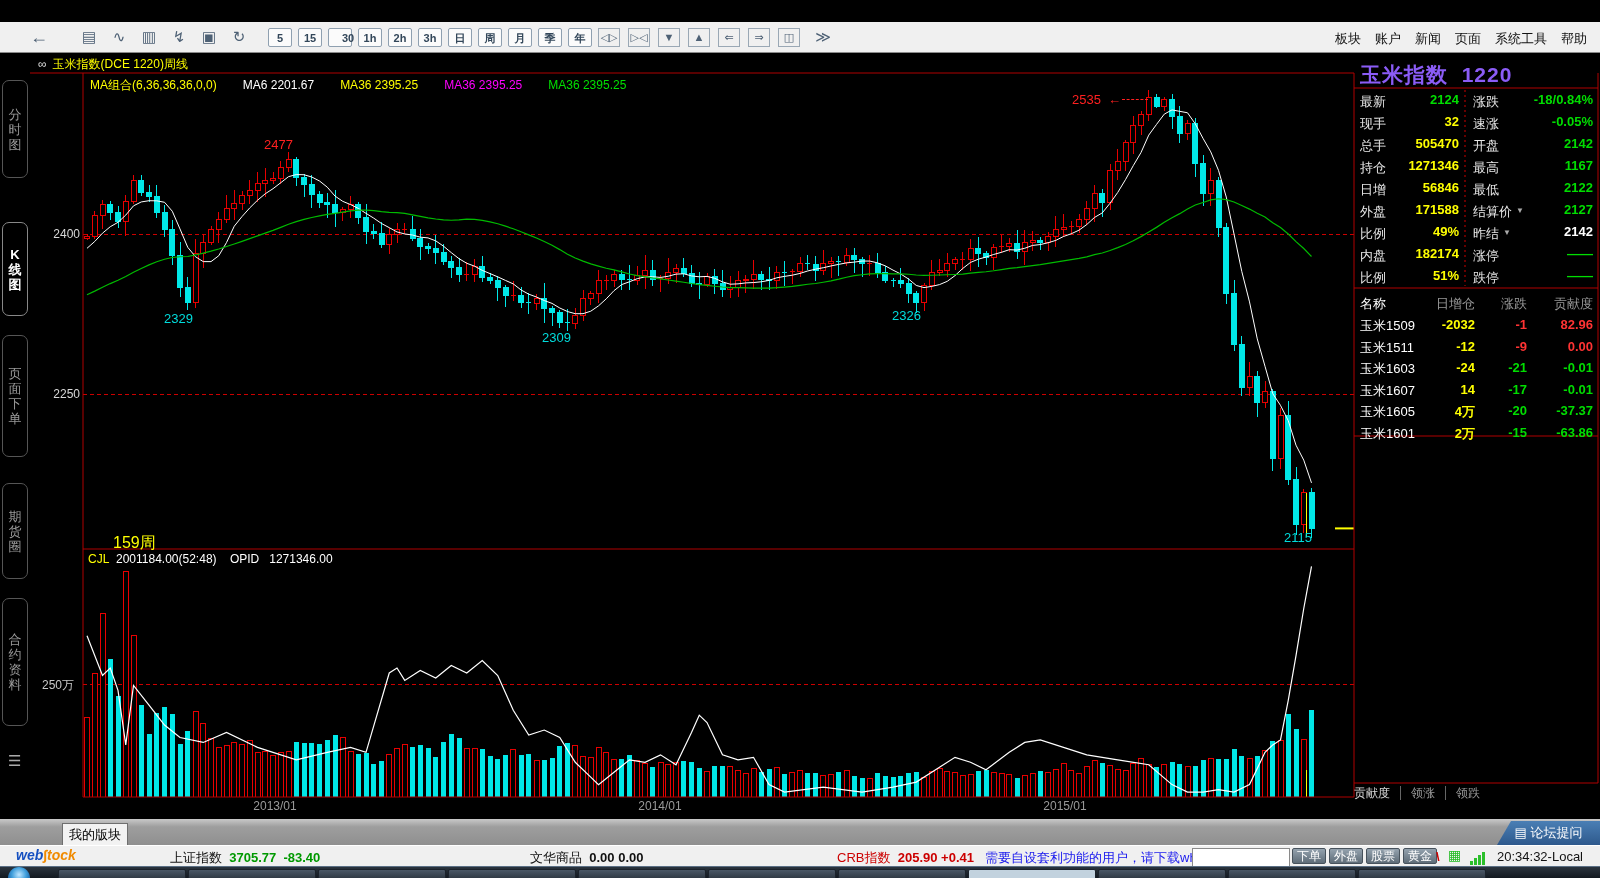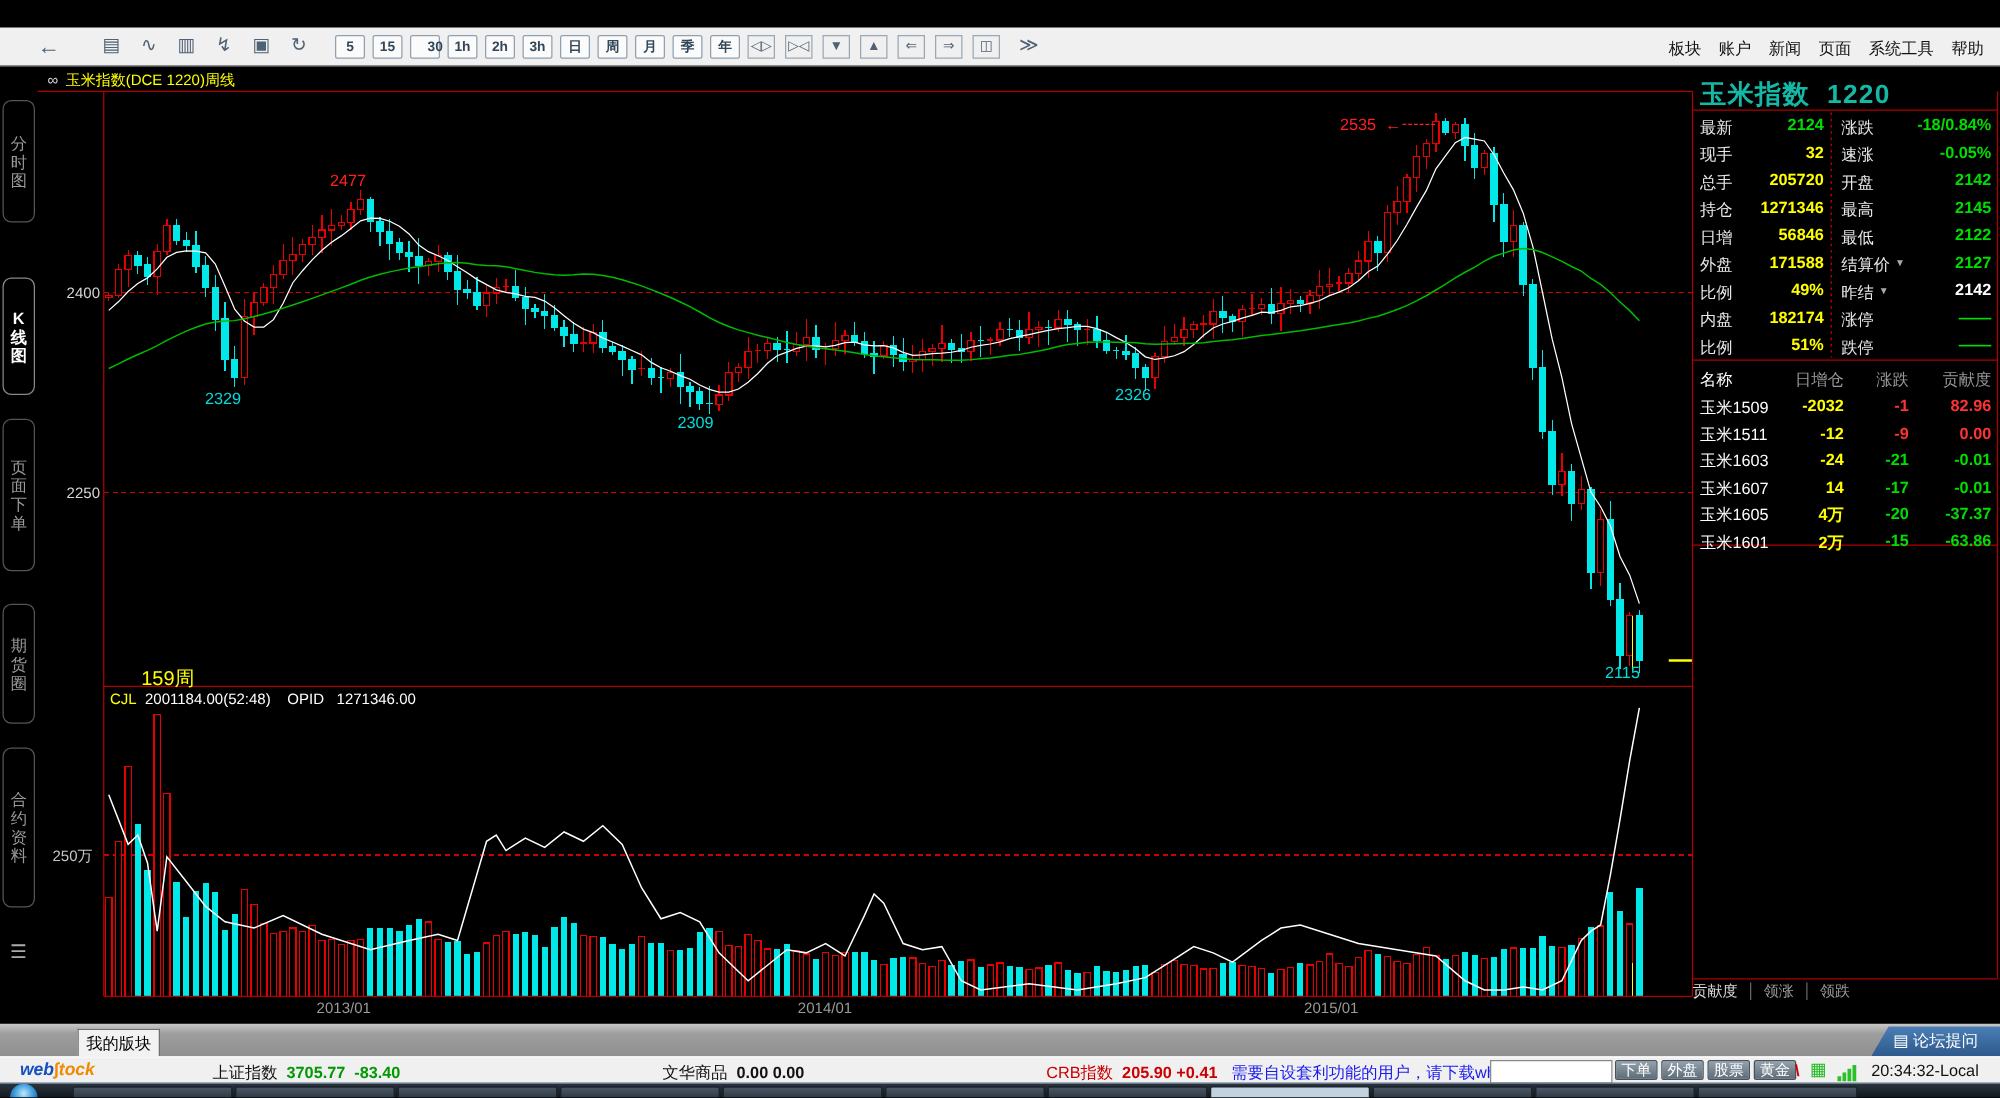--- a/index.html
+++ b/index.html
@@ -33,21 +33,21 @@
   #legend{position:absolute;left:90px;top:77px;font-size:12px;white-space:nowrap;}
   #legend span{margin-right:26px;}
   .ytick{position:absolute;width:44px;text-align:right;font-size:12px;color:#d8d8d8;}
   .xtick{position:absolute;top:799px;width:64px;text-align:center;font-size:12px;color:#9a9a9a;}
   .annot{position:absolute;font-size:13px;white-space:nowrap;}
   #bars-label{position:absolute;left:89px;top:533px;font-size:16px;color:#ffff00;padding-left:24px;}
   #sub-legend{position:absolute;left:88px;top:552px;font-size:12px;color:#fff;white-space:nowrap;}
   #sub-legend .y{color:#ffff00;}
   .arrow-dash{position:absolute;border-top:1px dashed #ff2020;}
   
-  #qtitle{position:absolute;left:1360px;top:61px;color:#14b8a6;font-size:21px;font-weight:bold;letter-spacing:1px;}
+  #qtitle{position:absolute;left:1360px;top:61px;color:#8b5cf6;font-size:21px;font-weight:bold;letter-spacing:1px;}
   .q-row{position:absolute;left:1357px;width:240px;height:22px;font-size:13px;}
   .q-row .lab{position:absolute;left:3px;top:3px;color:#e8e8e8;}
   .q-row .val{position:absolute;left:40px;top:2px;width:62px;text-align:right;font-weight:bold;font-size:13px;}
   .q-row .lab2{position:absolute;left:116px;top:3px;color:#e8e8e8;}
   .q-row .val2{position:absolute;right:4px;top:2px;font-weight:bold;font-size:13px;}
   .c-green{color:#00dd00;} .c-yellow{color:#ffff00;} .c-white{color:#ffffff;} .c-red{color:#ff3333;}
   .tri{font-size:8px;color:#aaa;margin-left:2px;vertical-align:2px;}
   .t-row{position:absolute;left:1357px;width:240px;height:21px;font-size:13px;}
   .t-row .c0{position:absolute;left:3px;top:2px;color:#fff;}
   .t-row .c1{position:absolute;left:70px;top:2px;width:48px;text-align:right;font-weight:bold;}
@@ -654,20 +654,21 @@
       </div>
       <div class="side-tab" style="top: 598px; height: 128px;">
         <span>合约资料</span>
       </div>
     </div>
   <div class="abs" style="left:8px;top:752px;color:#aaa;font-size:15px;">☰</div>
 
   <div class="chart-header">
     <span class="link">∞</span><span>玉米指数(DCE 1220)周线</span>
   </div>
+  <div id="legend"><span style="color: rgb(255, 255, 0);">MA组合(6,36,36,36,0,0)</span><span style="color: rgb(255, 255, 255);">MA6 2201.67</span><span style="color: rgb(255, 255, 0);">MA36 2395.25</span><span style="color: rgb(255, 0, 255);">MA36 2395.25</span><span style="color: rgb(0, 224, 0);">MA36 2395.25</span></div>
   <div id="bars-label">159周</div>
   <div id="sub-legend">
     <span class="y">CJL</span>&nbsp;
     <span>2001184.00(52:48)</span>&nbsp;&nbsp;&nbsp;
     <span>OPID</span>&nbsp;&nbsp;
     <span>1271346.00</span>
   </div>
   <div id="yticks">
       <div class="ytick" style="left: 36px; top: 227px;">2400</div>
       <div class="ytick" style="left: 36px; top: 387px;">2250</div>
@@ -700,29 +701,29 @@
         <span class="val2 c-green">-18/0.84%</span>
       </div>
       <div class="q-row" style="top: 112px;">
         <span class="lab">现手</span>
         <span class="val c-yellow">32</span>
         <span class="lab2">速涨</span>
         <span class="val2 c-green">-0.05%</span>
       </div>
       <div class="q-row" style="top: 134px;">
         <span class="lab">总手</span>
-        <span class="val c-yellow">205720</span>
+        <span class="val c-yellow">505470</span>
         <span class="lab2">开盘</span>
         <span class="val2 c-green">2142</span>
       </div>
       <div class="q-row" style="top: 156px;">
         <span class="lab">持仓</span>
         <span class="val c-yellow">1271346</span>
         <span class="lab2">最高</span>
-        <span class="val2 c-green">2145</span>
+        <span class="val2 c-green">1167</span>
       </div>
       <div class="q-row" style="top: 178px;">
         <span class="lab">日增</span>
         <span class="val c-yellow">56846</span>
         <span class="lab2">最低</span>
         <span class="val2 c-green">2122</span>
       </div>
       <div class="q-row" style="top: 200px;">
         <span class="lab">外盘</span>
         <span class="val c-yellow">171588</span>

